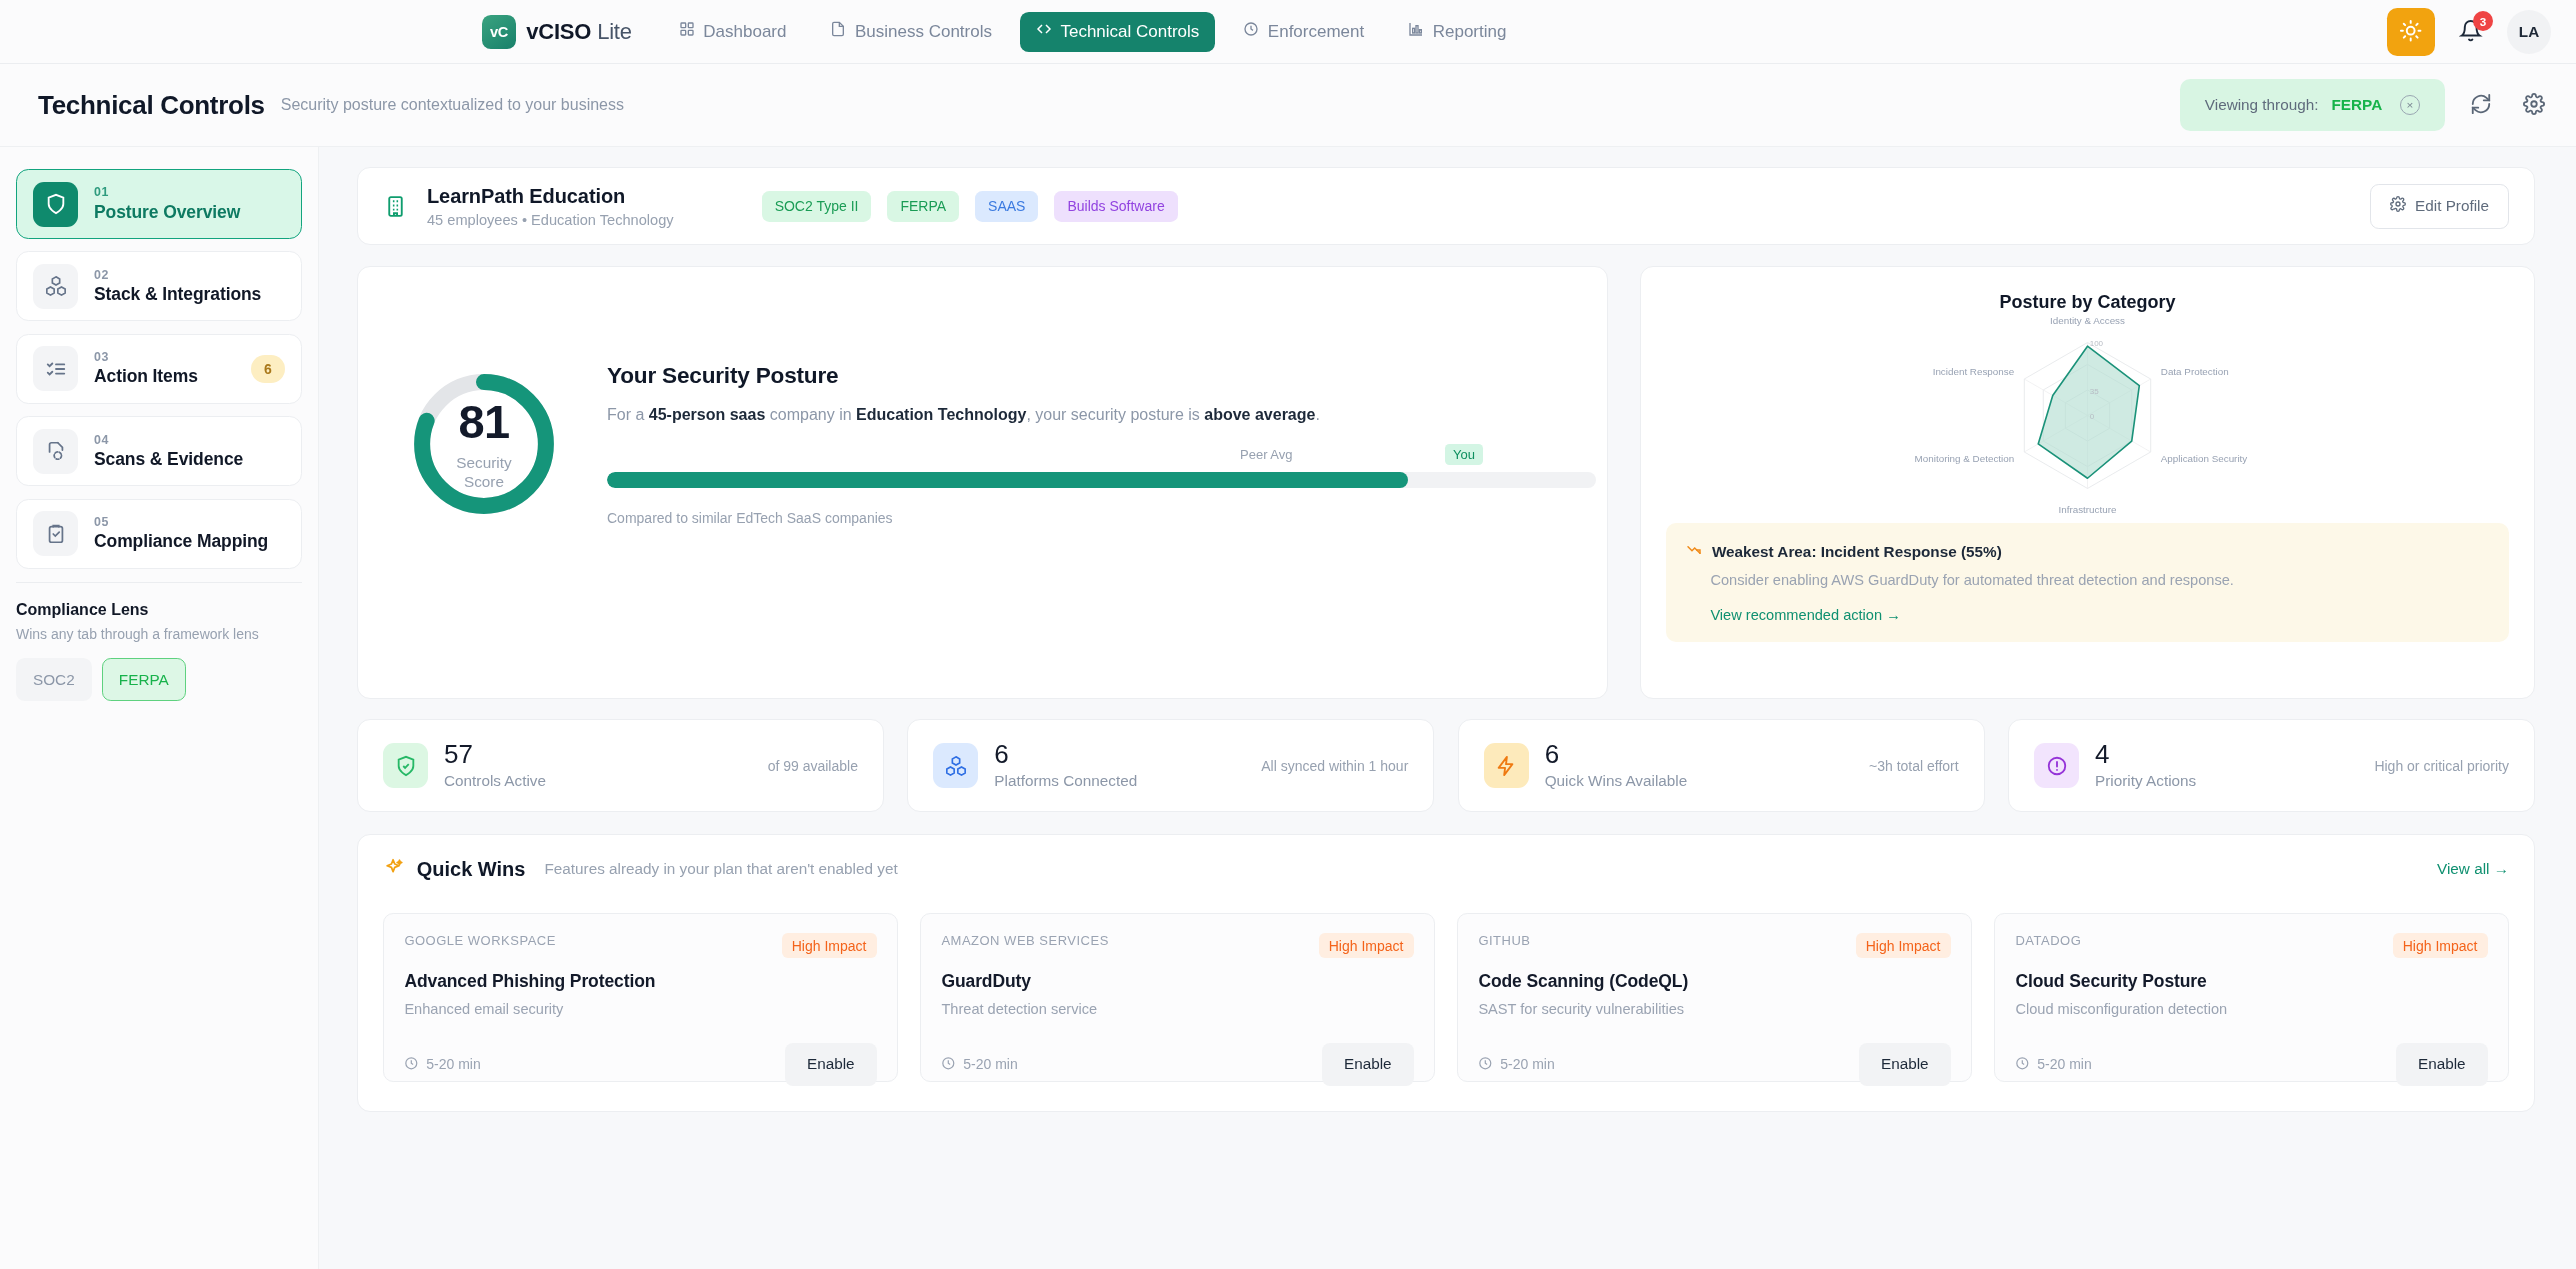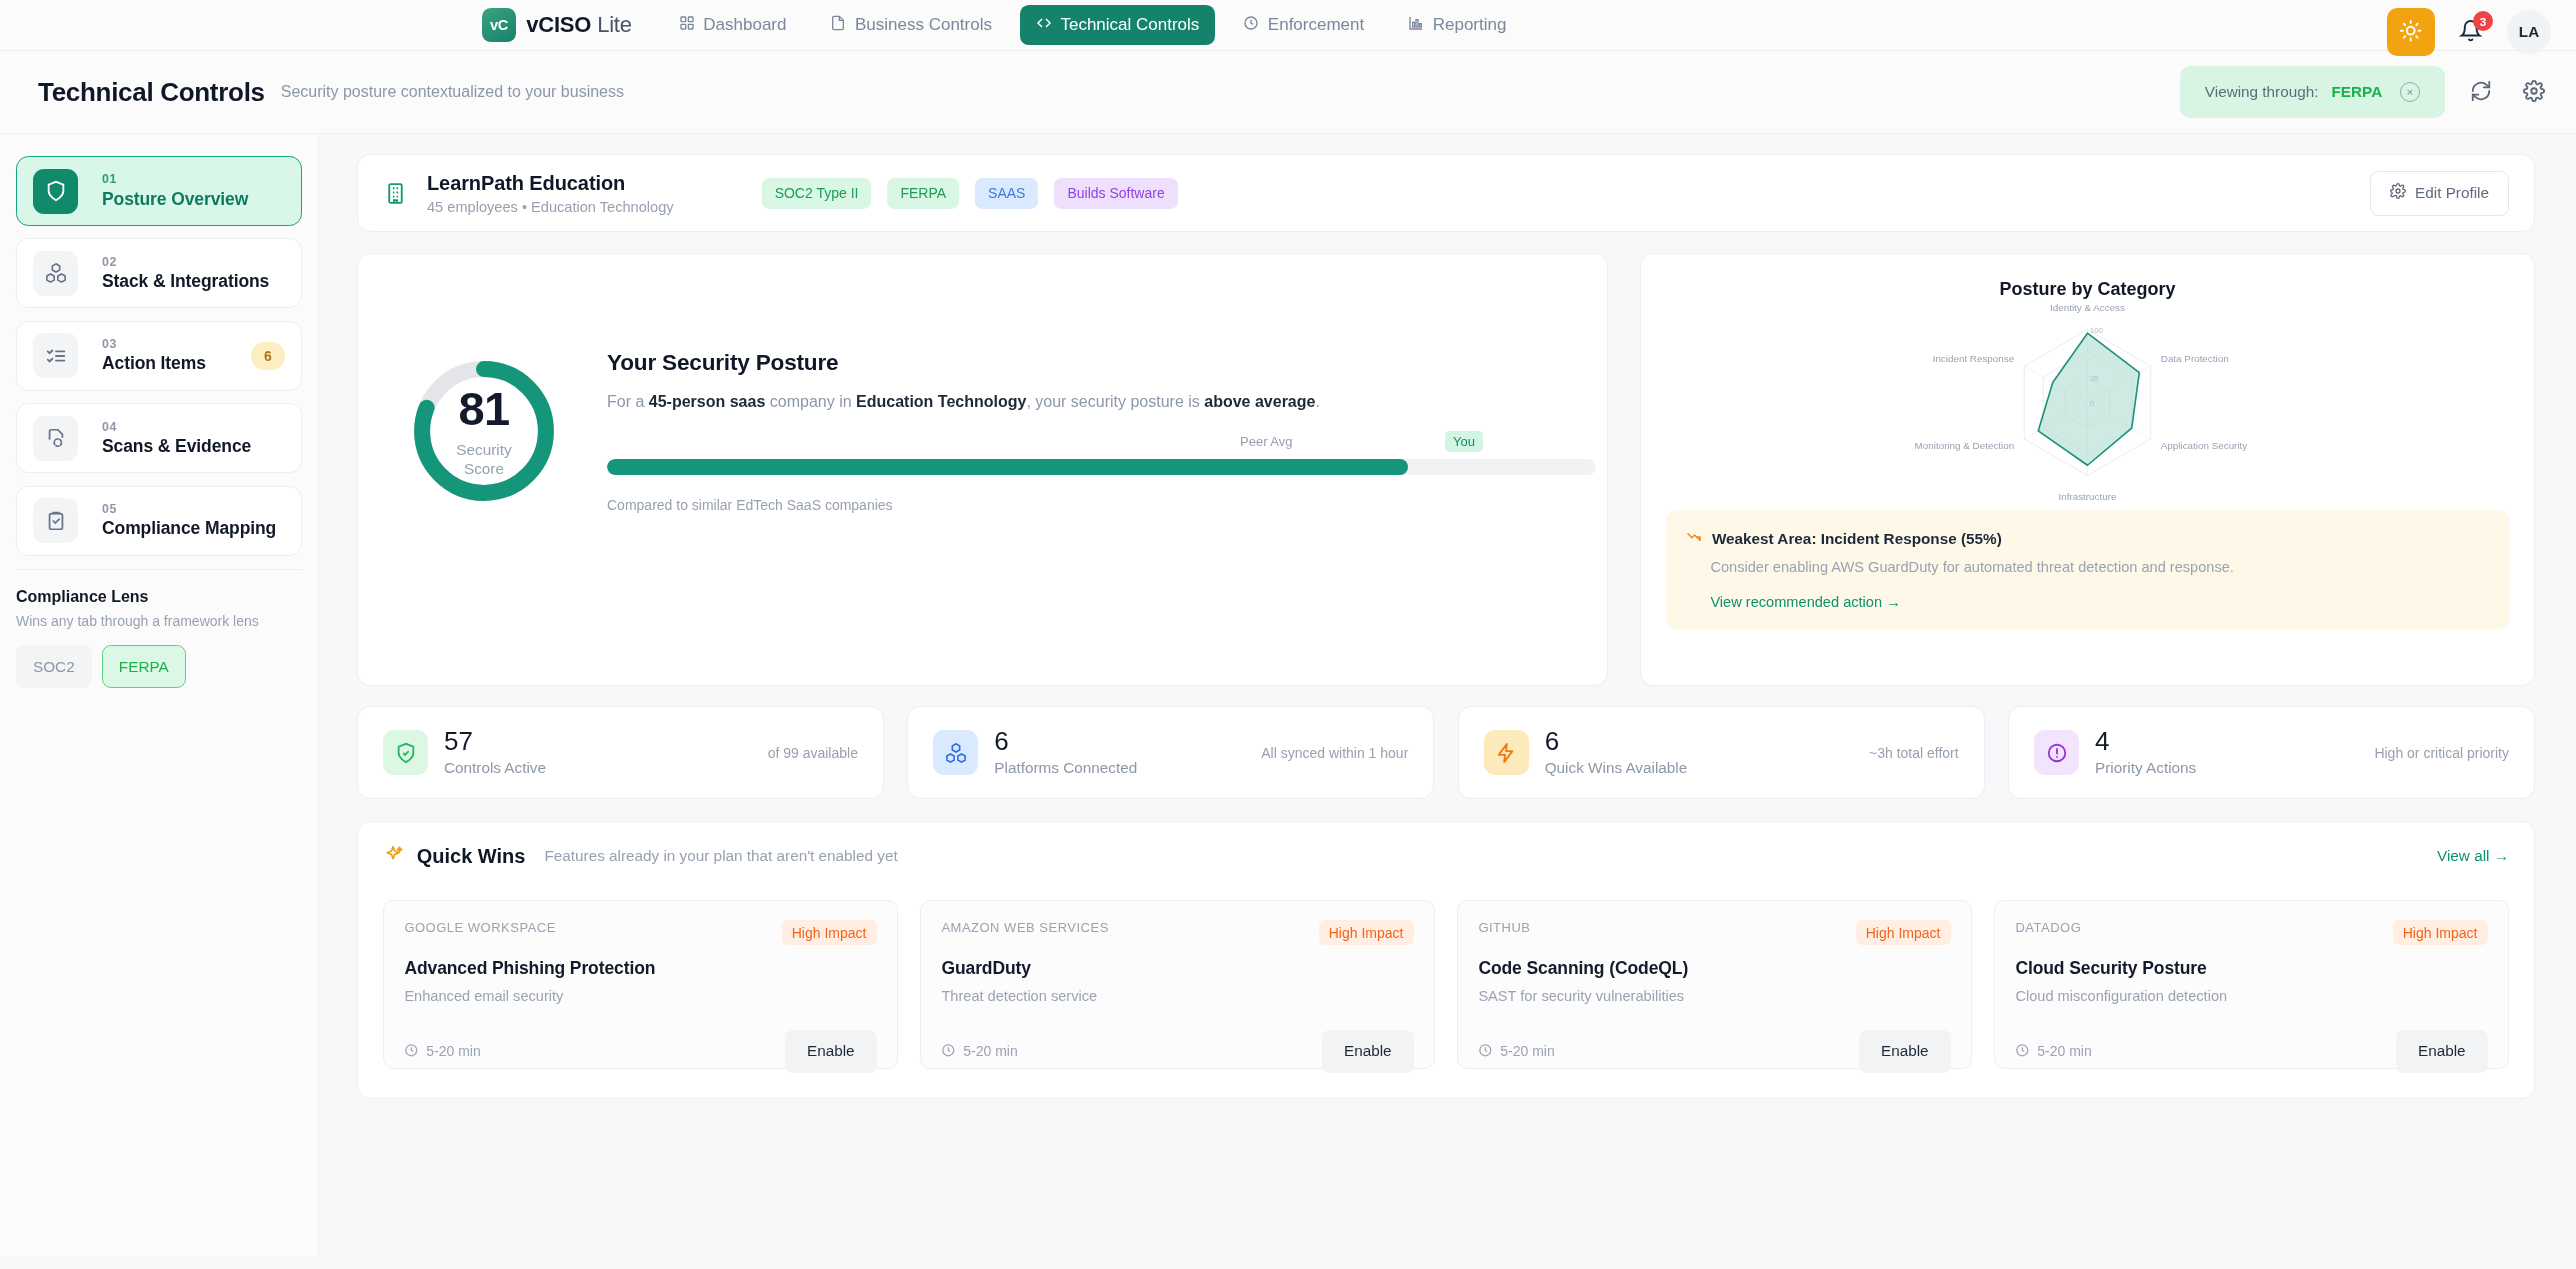--- a/index.html
+++ b/index.html
@@ -6,21 +6,21 @@
   html, body {
     width: 2576px; height: 1269px;
     font-family: "Liberation Sans", sans-serif;
     background: #f7f8fa;
     color: #111827;
     overflow: hidden;
   }
 
   
   .topnav {
-    height: 51px;
+    height: 64px;
     background: #fbfbfc;
     border-bottom: 0.7px solid #ebedf0;
     display: flex;
     align-items: center;
     position: relative;
     text-decoration: underline;
   }
   .nav-center {
     position: absolute; left: 0; right: 0;
     display: flex; align-items: center; gap: 11.7px;
@@ -96,21 +96,21 @@
   
   .body-wrap { display: flex; height: calc(1269px - 64px - 83px); }
 
   
   .sidebar {
     width: 319px; flex: none; background: #fbfbfc;
     border-right: 0.7px solid #eef0f2;
     padding: 22px 16px 0 16px;
   }
   .side-item {
-    display: flex; align-items: center; gap: 24px;
+    display: flex; align-items: center; gap: 16px;
     border: 0.7px solid #eceef1; border-radius: 12.4px;
     background: #fff; padding: 14.6px 16px; margin-bottom: 12.4px;
     cursor: pointer; position: relative; height: 70px;
   }
   .side-item.active { background: #d9f7e8; border: 1.8px solid #12a47e; }
   .side-icon {
     width: 45px; height: 45px; border-radius: 11px;
     background: #f3f4f6; color: #66748a;
     display: flex; align-items: center; justify-content: center; flex: none;
   }

